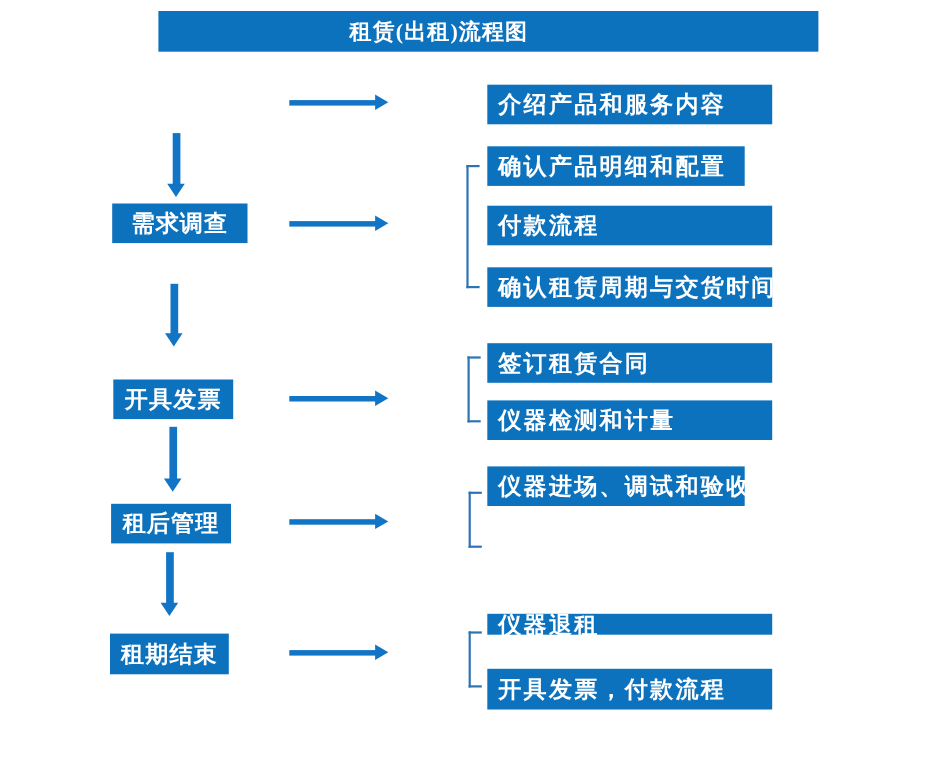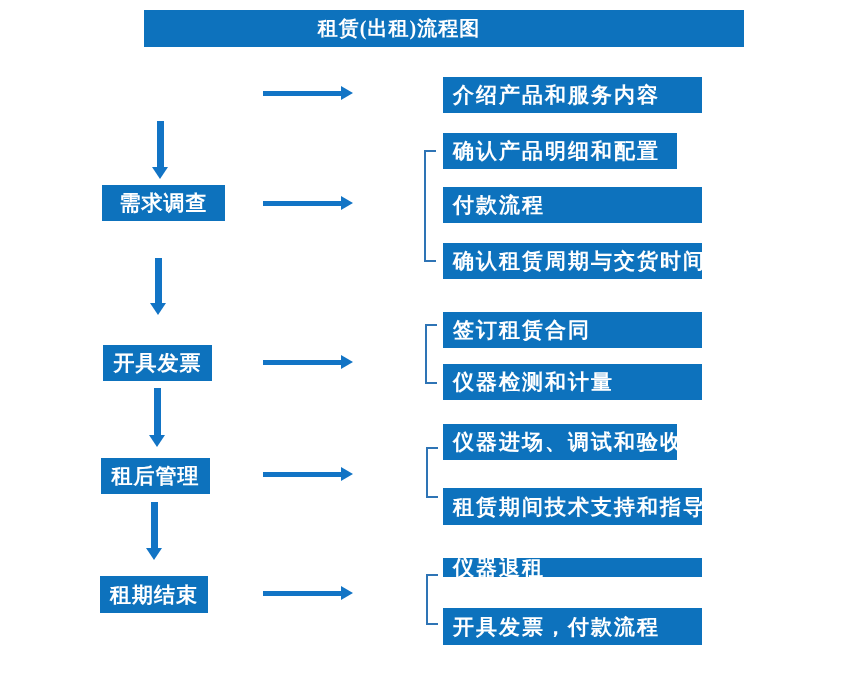--- a/index.html
+++ b/index.html
@@ -131,18 +131,17 @@
   <div class="detail-box" style="left:443px;top:77px;width:259px;height:36px;">介绍产品和服务内容</div>
 
   <div class="detail-box" style="left:443px;top:133px;width:234px;height:36px;">确认产品明细和配置</div>
   <div class="detail-box" style="left:443px;top:187px;width:259px;height:36px;">付款流程</div>
   <div class="detail-box" style="left:443px;top:243px;width:259px;height:36px;">确认租赁周期与交货时间</div>
 
   <div class="detail-box" style="left:443px;top:312px;width:259px;height:36px;">签订租赁合同</div>
   <div class="detail-box" style="left:443px;top:364px;width:259px;height:36px;">仪器检测和计量</div>
 
   <div class="detail-box" style="left:443px;top:424px;width:234px;height:36px;">仪器进场、调试和验收</div>
-  <div class="detail-box" style="left:443px;top:488px;width:259px;height:37px;">租赁期间技术支持和指导</div>
 
   <div class="detail-box" style="left:443px;top:558px;width:259px;height:19px;">仪器退租</div>
   <div class="detail-box" style="left:443px;top:608px;width:259px;height:37px;">开具发票，付款流程</div>
 
 </div>
 
 </body></html>

